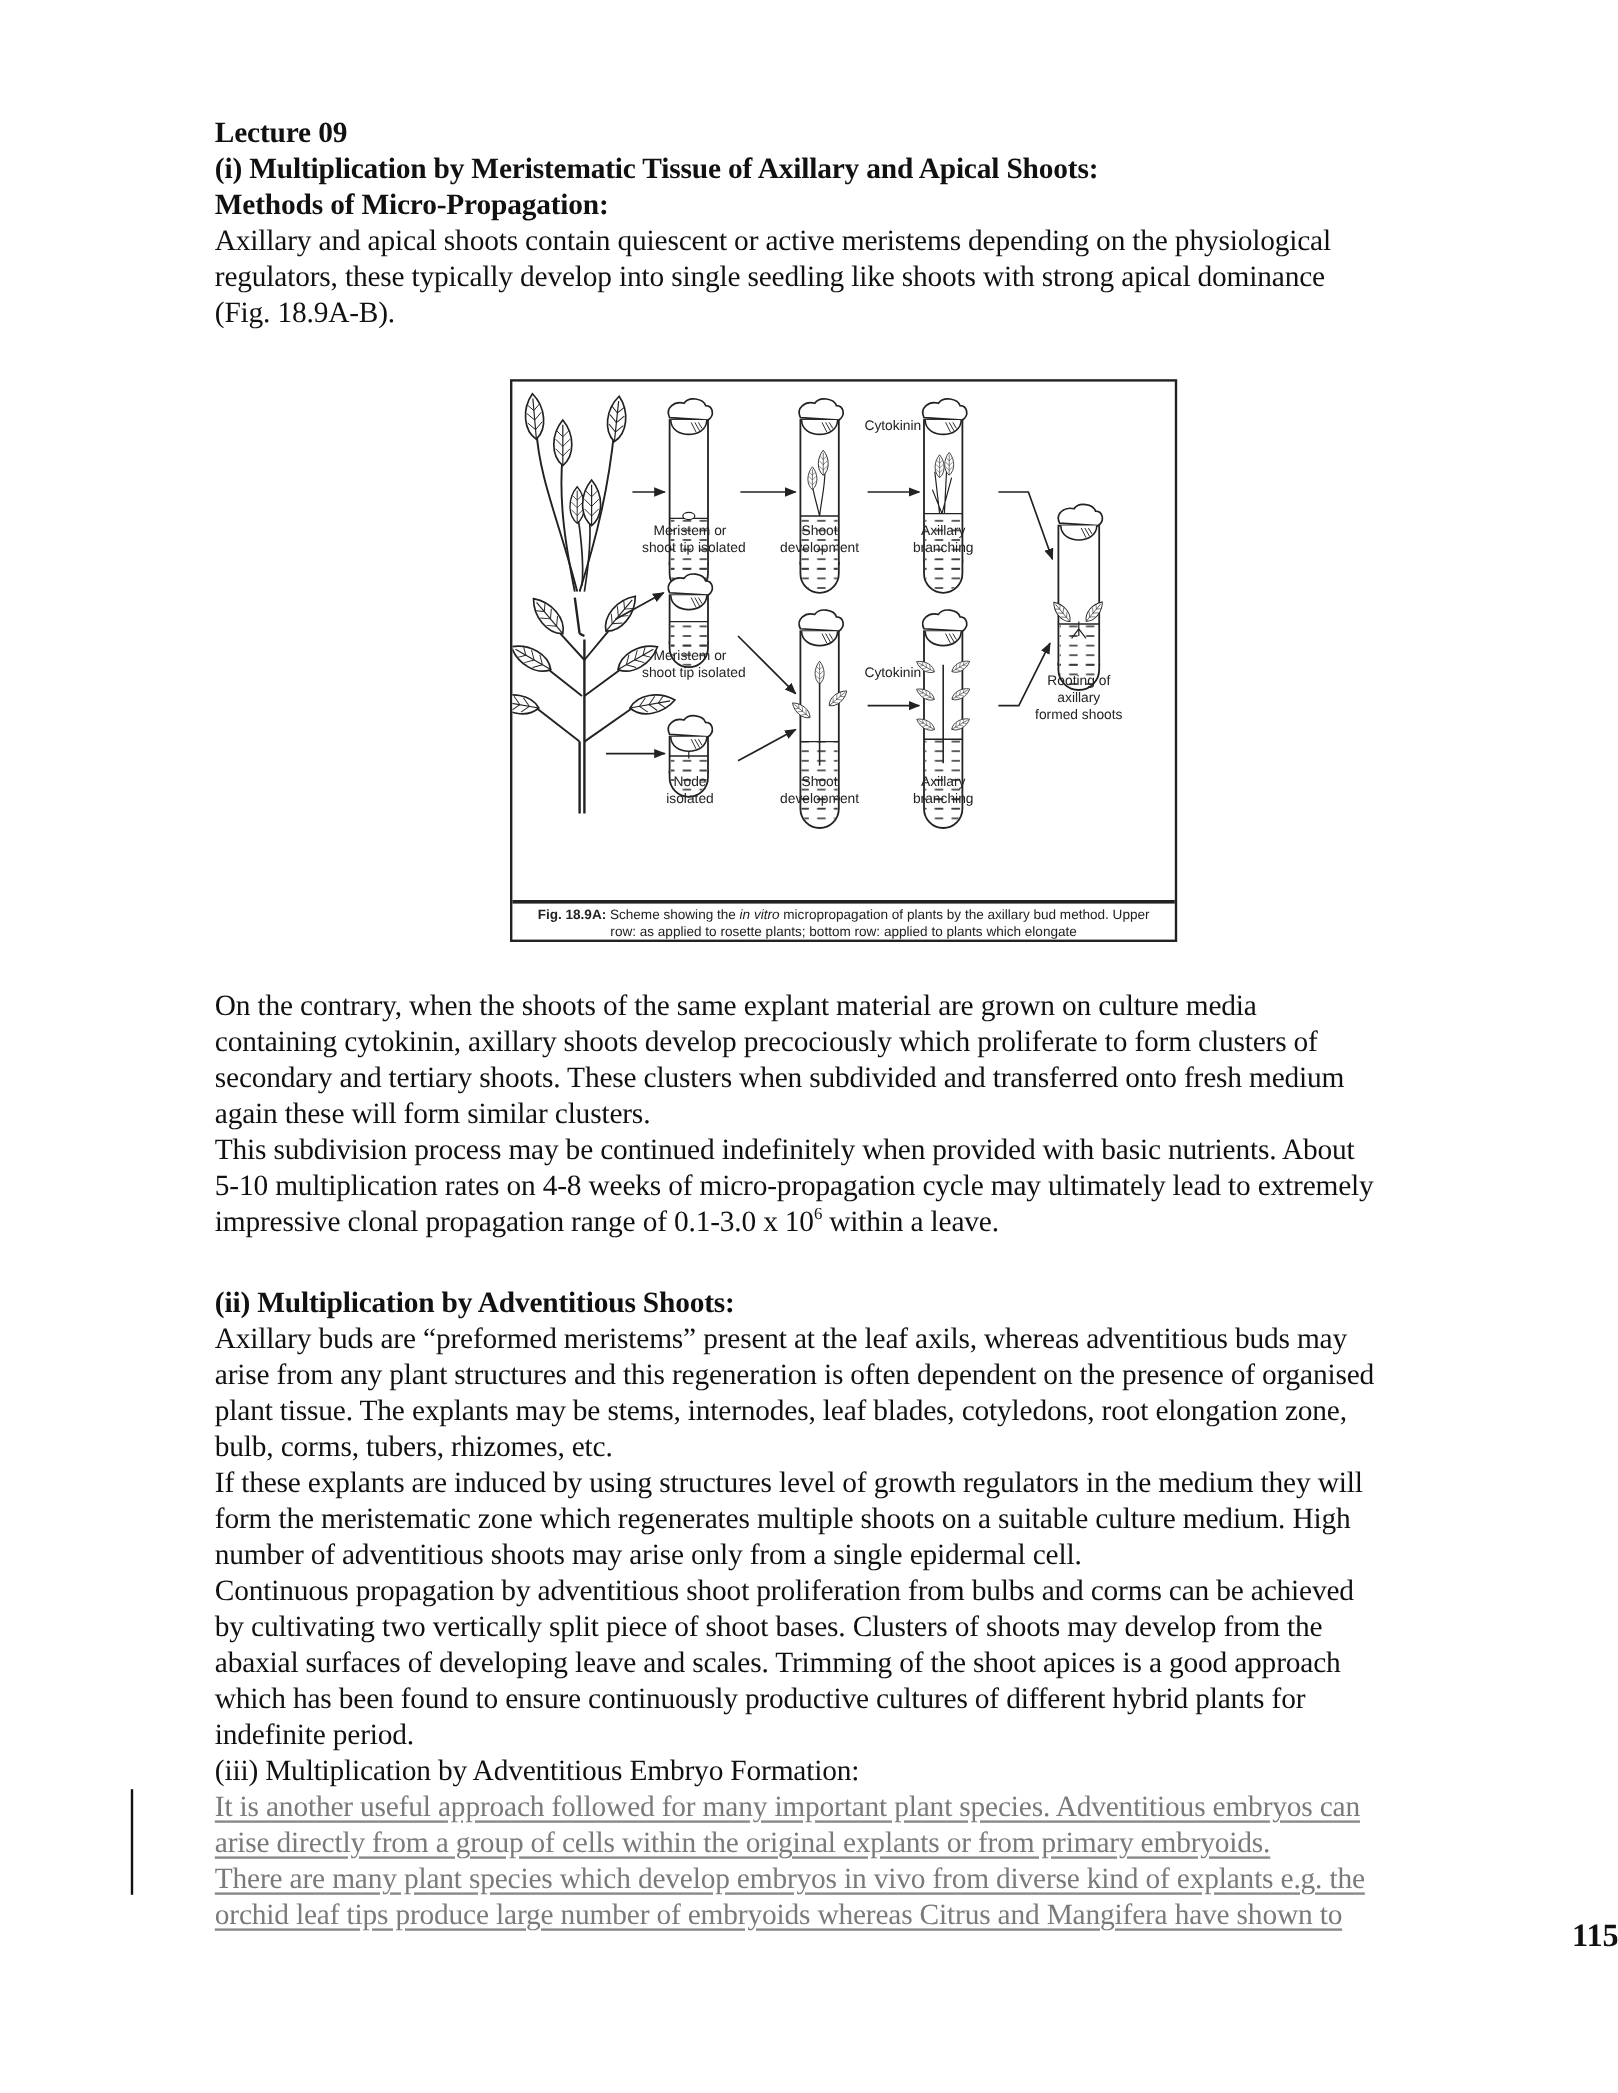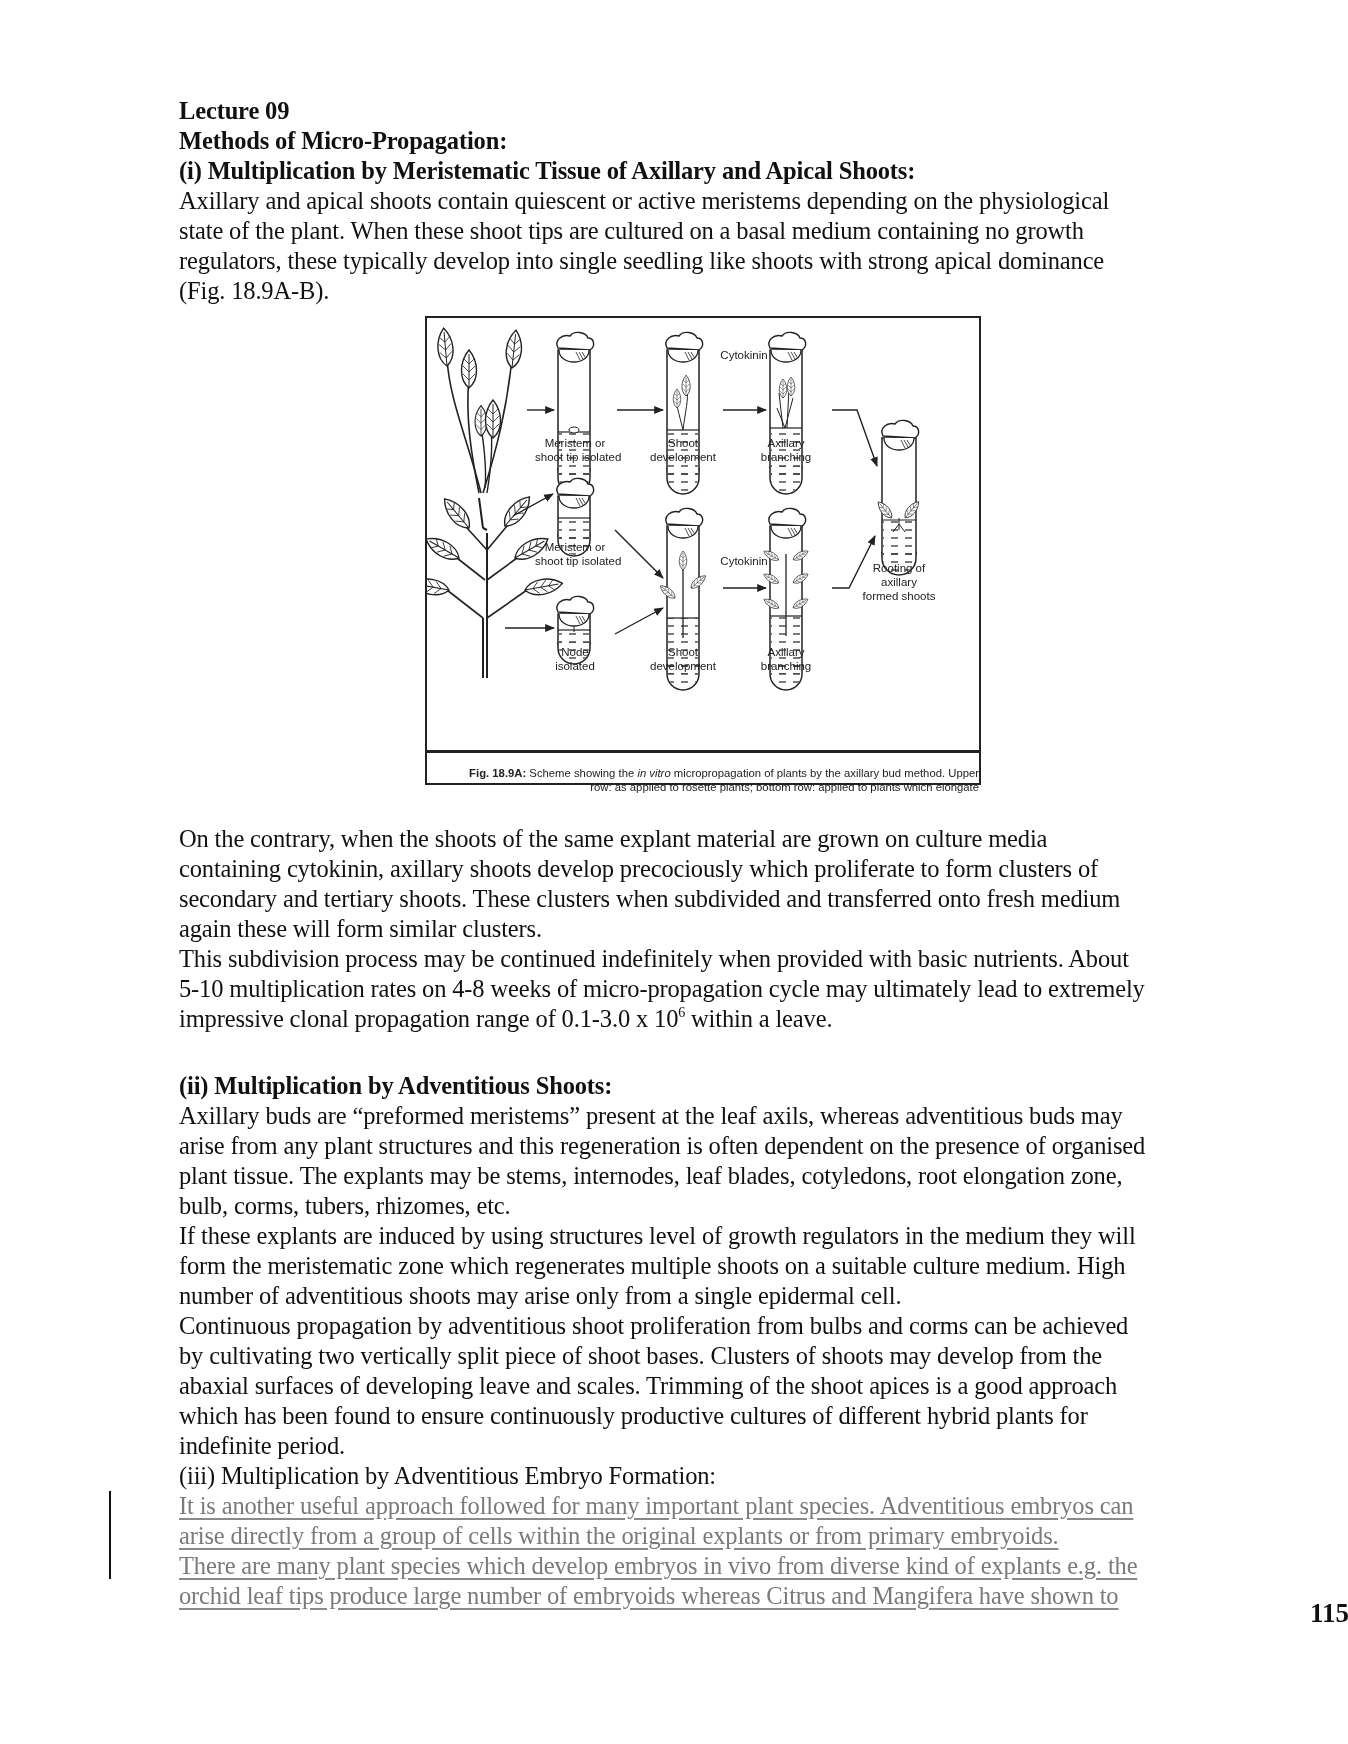--- a/index.html
+++ b/index.html
@@ -5,36 +5,35 @@
   html, body { margin: 0; padding: 0; background: #ffffff; }
   body { width: 1348px; height: 1744px; position: relative; overflow: hidden; font-family: "Liberation Serif", serif; color: #111; }
   .page { position: absolute; left: 0; top: 0; width: 1348px; height: 1744px; }
   .col { position: absolute; left: 179px; width: 1070px; }
   .t { font-size: 24.5px; line-height: 30px; margin: 0; white-space: nowrap; letter-spacing: -0.15px; }
   .b { font-weight: bold; }
   .gray { color: #7a7a7a; text-decoration: underline; text-decoration-color: #8a8a8a; text-underline-offset: 4px; }
   sup { font-size: 14px; vertical-align: 10px; line-height: 0; }
   .figure { position: absolute; left: 425px; top: 316px; width: 556px; height: 469px; border: 2px solid #222; box-sizing: border-box; background: #fff; }
   .fig-art { position: absolute; left: 0; top: 0; width: 552px; height: 432px; }
-  .fig-caption { position: absolute; left: 0; top: 432px; width: 552px; height: 35px; border-top: 3px solid #222; font-family: "Liberation Sans", sans-serif; font-size: 11.3px; line-height: 14px; text-align: right; padding-top: 13px; box-sizing: border-box; color: #222; }
+  .fig-caption { position: absolute; left: 0; top: 432px; width: 552px; height: 35px; border-top: 3px solid #222; font-family: "Liberation Sans", sans-serif; font-size: 11.3px; line-height: 14px; text-align: center; padding-top: 3px; box-sizing: border-box; color: #222; }
   .fig-label { position: absolute; font-family: "Liberation Sans", sans-serif; font-size: 11.5px; line-height: 14px; text-align: center; color: #222; white-space: nowrap; }
   .change-bar { position: absolute; left: 109px; top: 1491px; width: 2px; height: 88px; background: #111; }
   .pnum { position: absolute; left: 1px; width: 1348px; top: 1598px; text-align: right; font-weight: bold; font-size: 27px; }
 </style>
 </head>
 <body>
 
 <div class="page">
 
   <div class="col" style="top:96px;">
     <p class="t b">Lecture 09</p>
+    <p class="t b">(i) Multiplication by Meristematic Tissue of Axillary and Apical Shoots:</p>
     <p class="t b">Methods of Micro-Propagation:</p>
-    <p class="t b">(i) Multiplication by Meristematic Tissue of Axillary and Apical Shoots:</p>
     <p class="t">Axillary and apical shoots contain quiescent or active meristems depending on the physiological</p>
-    <p class="t">state of the plant. When these shoot tips are cultured on a basal medium containing no growth</p>
     <p class="t">regulators, these typically develop into single seedling like shoots with strong apical dominance</p>
     <p class="t">(Fig. 18.9A-B).</p>
   </div>
 
   <div class="figure">
     <svg class="fig-art" viewBox="0 0 552 432" xmlns="http://www.w3.org/2000/svg">
       <defs>
         <marker id="arr" viewBox="0 0 10 10" refX="9" refY="5" markerWidth="7" markerHeight="7" orient="auto">
           <path d="M0,1 L10,5 L0,9 z" fill="#222"></path>
         </marker>

